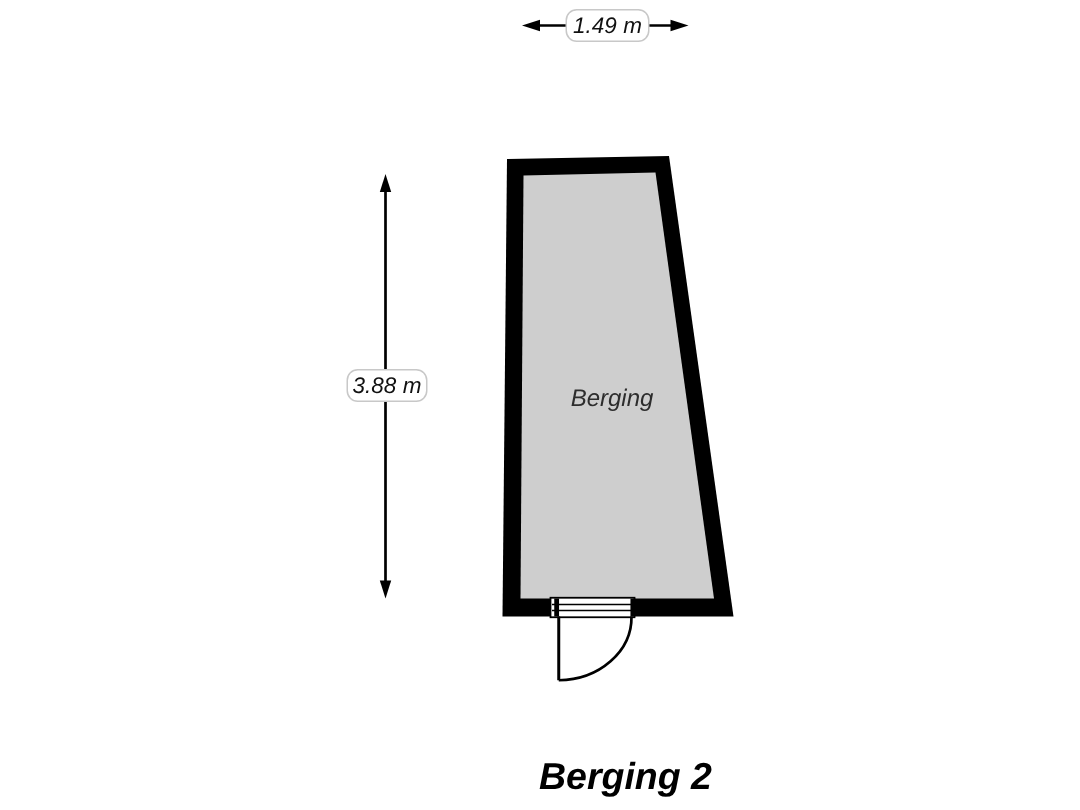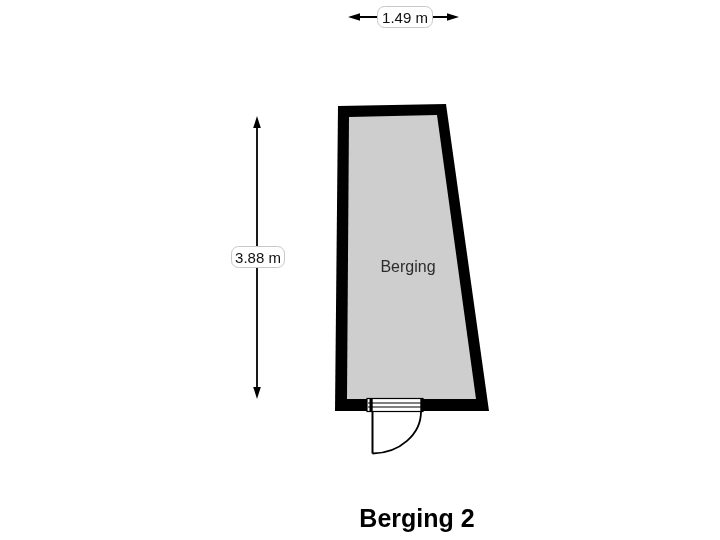--- a/index.html
+++ b/index.html
@@ -7,20 +7,21 @@
     padding: 0;
     width: 720px;
     height: 540px;
     background: #ffffff;
     font-family: "Liberation Sans", sans-serif;
   }
   .plan-wrap {
     width: 720px;
     height: 540px;
     position: relative;
+    font-style: italic;
   }
   svg { display: block; }
   text {
     font-family: "Liberation Sans", "DejaVu Sans", sans-serif;
   }
   .dim-text {
     font-size: 15px;
     fill: #111111;
   }
   .room-text {

